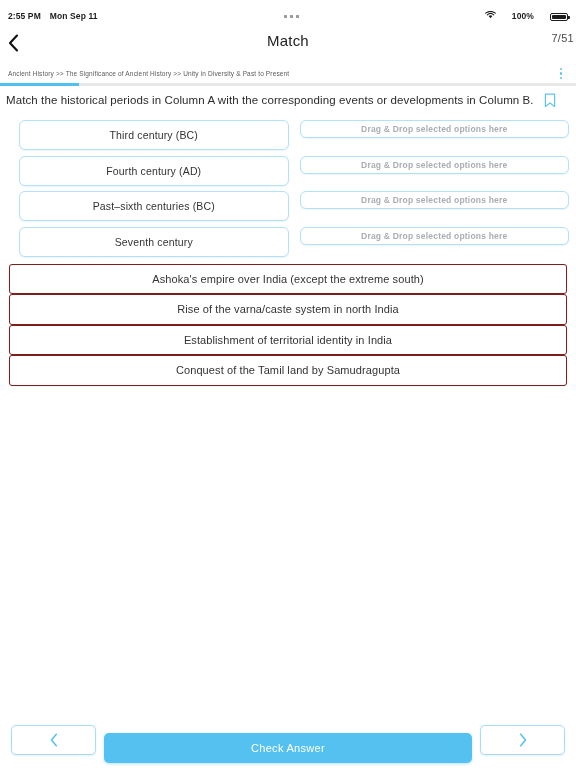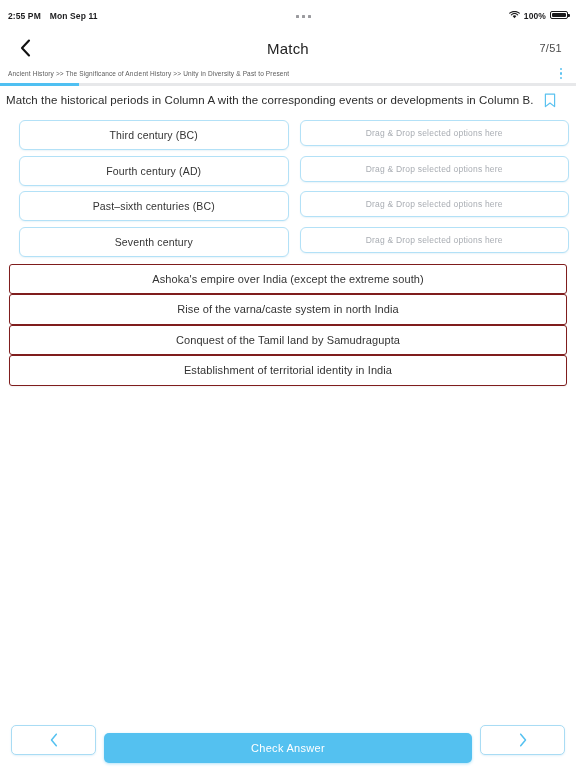--- a/index.html
+++ b/index.html
@@ -27,21 +27,21 @@
     padding: 16px 8px;
     font-size: 8.5px;
     color: #1c1c1e;
     font-weight: bold;
     letter-spacing: .1px;
   }
   .sb-left { display: flex; align-items: center; gap: 9px; }
   .sb-center { flex: 1; display: flex; justify-content: center; align-items: center; }
   .sb-dots { display: flex; gap: 3px; }
   .sb-dots i { width: 3px; height: 3px; background: #9a9a9e; display: block; border-radius: 0.5px; }
-  .sb-right { display: flex; align-items: flex-start; gap: 4px; }
+  .sb-right { display: flex; align-items: flex-end; gap: 16px; }
   .wifi { display: block; }
   .batt {
     width: 18px; height: 8px;
     border: 1px solid #1c1c1e;
     border-radius: 2px;
     position: relative;
     padding: 1px;
   }
   .batt::after {
     content: "";
@@ -51,22 +51,22 @@
     background: #1c1c1e;
     border-radius: 0 1px 1px 0;
   }
   .batt i { display: block; height: 100%; background: #1c1c1e; border-radius: 1px; }
 
   
   .header {
     flex: 0 0 32px;
     height: 32px;
     display: flex;
-    align-items: center;
-    padding: 0 14px;
+    align-items: flex-start;
+    padding: 0 2px;
     position: relative;
   }
   .back-btn {
     width: 22px; height: 22px;
     display: flex; align-items: center; justify-content: center;
     cursor: pointer;
   }
   .title {
     position: absolute;
     left: 0; right: 0;
@@ -156,32 +156,33 @@
     justify-content: center;
     font-size: 10.5px;
     color: #333;
     letter-spacing: .15px;
     box-shadow: 0 1px 1.5px rgba(90,170,210,.13);
     cursor: pointer;
     margin-left: 12px;
   }
   .dropzone {
     flex: 1 1 0;
-    height: 26px;
+    height: 18px;
     border: 1px solid #b3e1f7;
     border-radius: 6px;
     background: #fff;
     display: flex;
     align-items: center;
     justify-content: center;
     font-size: 8.5px;
     color: #a9adb3;
     letter-spacing: .2px;
     box-shadow: 0 1px 1.5px rgba(90,170,210,.13);
     cursor: pointer;
+    font-weight: bold;
   }
 
   
   .options {
     margin-top: 7px;
     padding: 0 2px;
   }
   .option {
     height: 30.5px;
     border: 1px solid #7f1d1d;
@@ -321,22 +322,22 @@
     </div>
 
     <div class="match-row">
       <div class="chip">Seventh century</div>
       <div class="dropzone">Drag &amp; Drop selected options here</div>
     </div>
 
     <div class="options">
       <div class="option">Ashoka's empire over India (except the extreme south)</div>
       <div class="option">Rise of the varna/caste system in north India</div>
+      <div class="option">Establishment of territorial identity in India</div>
       <div class="option">Conquest of the Tamil land by Samudragupta</div>
-      <div class="option">Establishment of territorial identity in India</div>
     </div>
 
   </div>
 
   <div class="spacer"></div>
 
   <div class="bottombar">
     <div class="nav-btn">
       <svg width="8" height="14" viewBox="0 0 8 14">
         <path d="M6.3 1.2 L1.5 7 L6.3 12.8" stroke="#54c1f0" stroke-width="1.5" fill="none" stroke-linecap="round" stroke-linejoin="round"></path>

